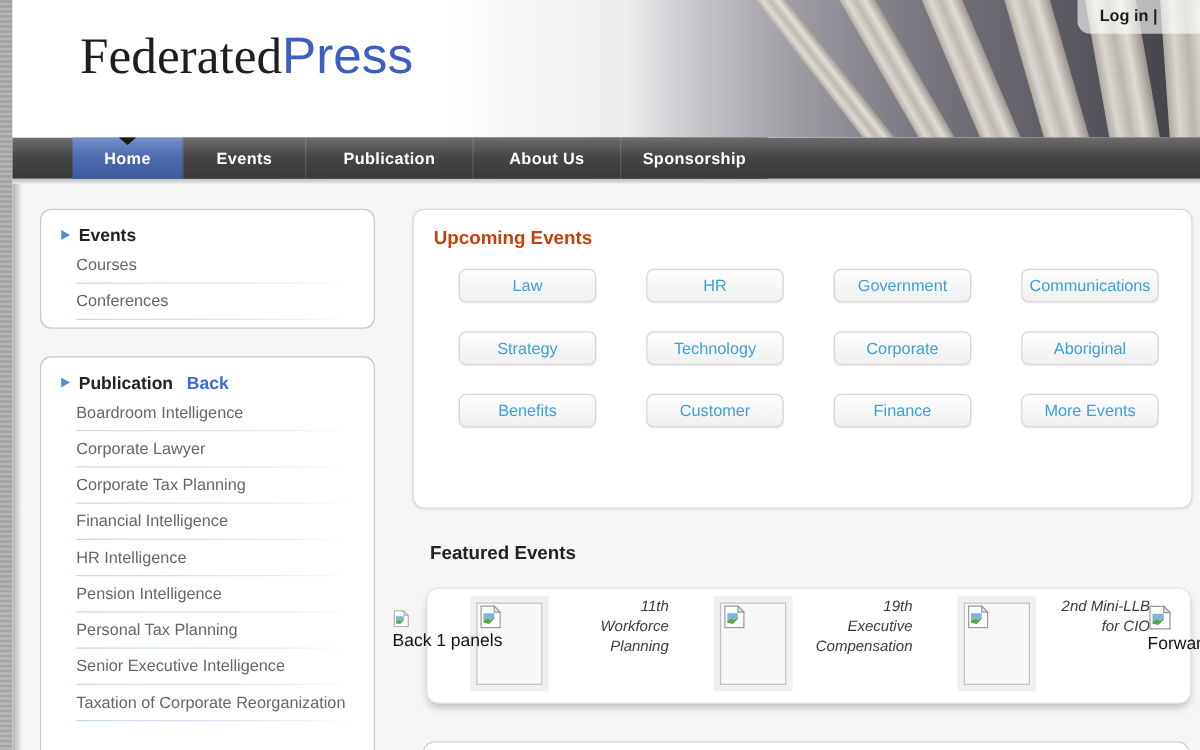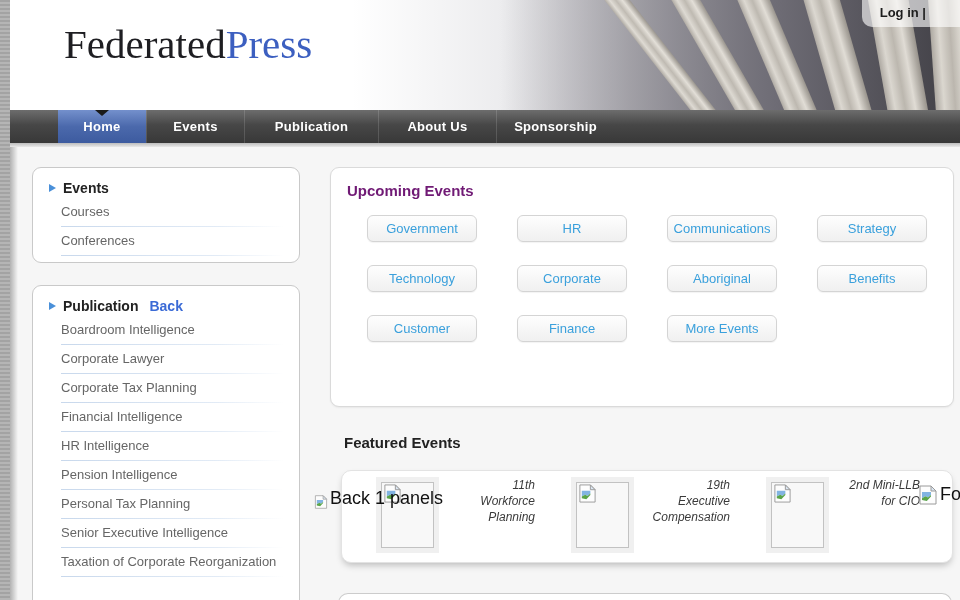--- a/index.html
+++ b/index.html
@@ -11,21 +11,21 @@
   }
   .page { position:absolute; left:10px; top:0; width:950px; height:600px; background:#f5f5f5; }
 
   
   .header { position:relative; height:110px;
     background:linear-gradient(90deg,#ffffff 0%,#ffffff 36%,#ececee 52%,#c9c8cc 64%,#908f95 78%,#4e4d52 100%);
     overflow:hidden; }
   .header-photo { position:absolute; right:0; top:0; width:460px; height:110px; }
   .logo { position:absolute; left:26px; top:22px; font-size:41px; line-height:1.1; white-space:nowrap; }
   .logo .lg1 { font-family:"Liberation Serif","DejaVu Serif",serif; color:#1e1e22;margin-left:28px; }
-  .logo .lg2 { font-family:Liberation Serif, serif; font-weight:400; color:#3c5fc0;margin-top:32px; }
+  .logo .lg2 { font-family:Liberation Sans, sans-serif; font-weight:400; color:#3c5fc0;margin-top:32px; }
   .login-box { position:absolute; right:0; top:0; height:27px; padding:5px 34px 0 18px;
     background:rgba(255,255,255,0.62); border-radius:0 0 0 10px;
     font-size:13px; font-weight:bold; color:#1d1d1d; }
 
   
   .nav { display:flex; height:33px; background:linear-gradient(#6d6d6d,#474747 45%,#383838);padding-left:48px; }
   .nav-tab { position:relative; display:flex; align-items:center; justify-content:center;
     height:100%; color:#fff; font-size:13px; font-weight:bold; letter-spacing:.3px;
     background:linear-gradient(#6d6d6d,#474747 45%,#383838); cursor:pointer;
     border-left:1px solid rgba(255,255,255,.14); }
@@ -53,35 +53,35 @@
   .side-head .accent { color:#3b6bd6; margin-left:4px; }
   .side-list { list-style:none; margin-left:14px; }
   .side-item { padding:5px 0 6px 0; font-size:13px; color:#666; cursor:pointer;
     border-bottom:1px solid; border-image:linear-gradient(90deg,#c8d8ec 0%,#e2ebf6 70%,rgba(226,235,246,0) 100%) 1;
     line-height:17px; }
 
   
   .upcoming-panel { position:absolute; left:320px; top:20px; width:624px; height:240px;
     background:#fff; border:1px solid #dadada; border-radius:9px;
     box-shadow:0 1px 2px rgba(0,0,0,.06); }
-  .panel-title { position:absolute; left:16px; top:14px; font-size:15px; font-weight:bold; color:#701a75; }
+  .panel-title { position:absolute; left:16px; top:14px; font-size:15px; font-weight:bold; color:#c2410c; }
   .cat-grid { position:absolute; left:36px; top:47px; display:grid;
     grid-template-columns:repeat(4,110px); column-gap:40px; row-gap:23px; }
   .cat-btn { display:flex; align-items:center; justify-content:center; height:27px;
     border:1px solid #d4d4d4; border-radius:6px;
     background:linear-gradient(#fefefe,#f0f0f0); box-shadow:0 1px 1px rgba(0,0,0,.05);
     font-size:13px; color:#3aa0dc; cursor:pointer; white-space:nowrap; }
 
   
   .featured-title { position:absolute; left:334px; top:287px; font-size:15px; font-weight:bold; color:#222; }
   .carousel-panel { position:absolute; left:331px; top:323px; width:612px; height:93px;
     background:#fff; border:1px solid #e3e3e3; border-radius:10px;
     box-shadow:0 4px 7px -2px rgba(0,0,0,.25); }
-  .nav-broken { position:absolute; display:flex; align-items:flex-end; gap:2px;
-    font-size:18px; color:#111; cursor:pointer; z-index:4; white-space:nowrap; }
+  .nav-broken { position:absolute; display:flex; align-items:flex-start; gap:2px;
+    font-size:14px; color:#111; cursor:pointer; z-index:4; white-space:nowrap;flex-direction:column; }
   .back-ctl { left:304px; top:341px; }
   .fwd-ctl { left:908px; top:337px; }
   .thumb { position:absolute; top:330px; width:63px; height:76px; background:#f0f0f0;
     padding:5px; cursor:pointer; z-index:3; }
   .thumb-inner { position:relative; width:100%; height:100%; background:#f8f8f8; border:1px solid #c2c2c2; }
   .thumb-inner svg { position:absolute; left:1px; top:1px; }
   .t1{left:366px}.t2{left:561px}.t3{left:756px}
   .ev-title { position:absolute; top:330px; font-size:12px; font-style:italic; color:#3a3a3a;
     text-align:right; white-space:pre-line; line-height:1.35; cursor:pointer; }
   .e1{left:435px;width:90px}.e2{left:610px;width:110px}.e3{left:800px;width:110px}
@@ -181,22 +181,23 @@
         <li class="side-item">Pension Intelligence</li>
         <li class="side-item">Personal Tax Planning</li>
         <li class="side-item">Senior Executive Intelligence</li>
         <li class="side-item">Taxation of Corporate Reorganization</li>
       </ul>
     </div>
 
     <div class="upcoming-panel">
       <div class="panel-title">Upcoming Events</div>
       <div class="cat-grid">
+        <a class="cat-btn">Law</a>
+        <a class="cat-btn">HR</a>
         <a class="cat-btn">Government</a>
-        <a class="cat-btn">HR</a>
         <a class="cat-btn">Communications</a>
         <a class="cat-btn">Strategy</a>
         <a class="cat-btn">Technology</a>
         <a class="cat-btn">Corporate</a>
         <a class="cat-btn">Aboriginal</a>
         <a class="cat-btn">Benefits</a>
         <a class="cat-btn">Customer</a>
         <a class="cat-btn">Finance</a>
         <a class="cat-btn">More Events</a>
       </div>

